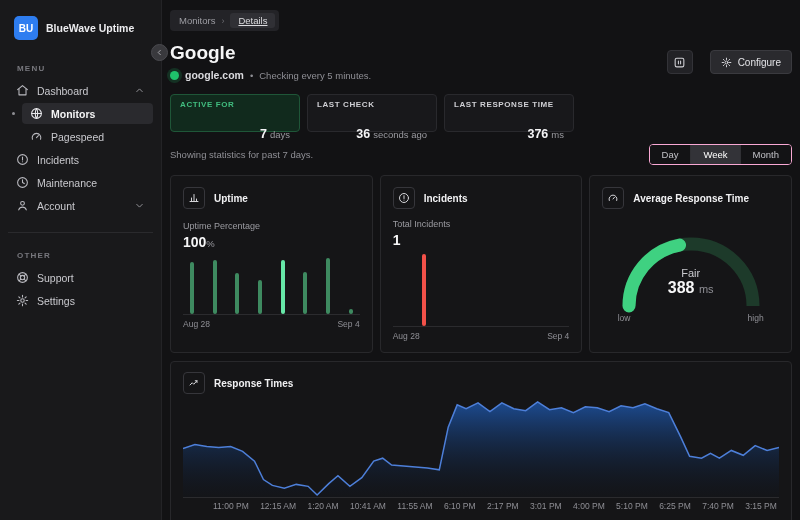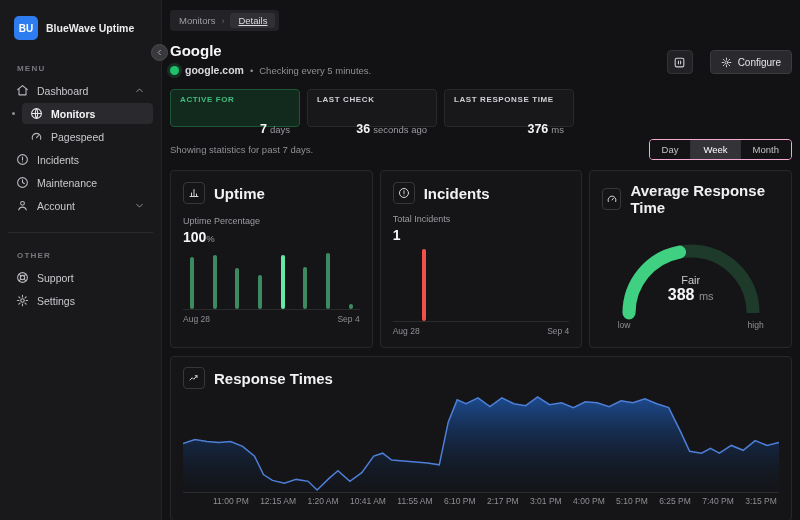--- a/index.html
+++ b/index.html
@@ -38,21 +38,21 @@
 
   
   .main { position:absolute; left:162px; top:0; width:638px; height:100%; padding:10px 8px 0 8px; }
 
   .breadcrumb { display:inline-flex; align-items:center; gap:6px; background:#232327; border-radius:4px;
     padding:3px 4px 3px 9px; font-size:9.5px; color:#9d9da3; }
   .crumb-current { background:#303035; color:#dcdcdf; border-radius:3px; padding:2px 8px;text-decoration:underline; }
   .crumb-sep { color:#6b6b71; font-size:9px; }
 
   .header-row { display:flex; align-items:flex-start; margin-top:11px; }
-  .page-title { font-size:15px; font-weight:bold; color:#f6f6f7; }
+  .page-title { font-size:19px; font-weight:bold; color:#f6f6f7; }
   .sub-row { display:flex; align-items:center; gap:6px; margin-top:5px; }
   .status-dot { width:9px; height:9px; border-radius:50%; background:#1fc16b; box-shadow:0 0 0 3px rgba(31,193,107,.18); }
   .host { font-size:10.5px; font-weight:bold; color:#dadade; }
   .check-note { font-size:9.5px; color:#8f8f95; }
   .hdr-actions { margin-left:auto; display:flex; gap:17px; margin-top:8px; }
   .icon-btn { width:26px; height:24px; border-radius:4px; background:#222226; border:1px solid #333338;
     color:#cfcfd4; display:flex; align-items:center; justify-content:center; cursor:pointer; }
   .configure-btn { height:24px; display:flex; align-items:center; gap:6px; border-radius:4px;
     background:#2a2a2e; border:1px solid #3a3a3f; color:#e3e3e7; font-size:10px; padding:0 10px; cursor:pointer; }
 
@@ -69,21 +69,21 @@
   .toggle { margin-left:auto; display:flex; border:1px solid #f9a8d4; border-radius:4px; overflow:hidden; }
   .toggle-opt { font-size:9.5px; color:#c2c2c7; background:#131315; padding:4px 12px; cursor:pointer; border-right:1px solid #303034; }
   .toggle-opt:last-child { border-right:none; }
   .toggle-opt.selected { background:#333338; color:#ffffff; }
 
   .cards-row { display:flex; gap:7px; margin-top:10px; }
   .card { flex:1 1 0; height:178px; background:#151517; border:1px solid #28282b; border-radius:4px; padding:11px 12px; position:relative; }
   .card-head { display:flex; align-items:center; gap:9px; }
   .card-icon { width:22px; height:22px; border-radius:4px; border:1px solid #36363b; color:#d4d4d8;
     display:flex; align-items:center; justify-content:center; }
-  .card-title { font-size:15px; font-weight:bold; color:#f1f1f3; }
+  .card-title { font-size:10px; font-weight:bold; color:#f1f1f3; }
 
   .metrics-row { display:flex; justify-content:space-between; margin-top:12px; }
   .metric-label { font-size:9px; color:#9b9ba1; }
   .metric-value { font-size:14px; font-weight:bold; color:#f6f6f7; margin-top:3px; }
   .metric-unit { font-size:9.5px; font-weight:normal; color:#9a9aa0; }
   .hover-label { font-size:8.5px; color:#8f8f95; margin-top:2px; }
 
   .bars-chart { display:flex; align-items:flex-end; justify-content:space-between; height:60px; padding:0 7px; margin-top:4px; }
   .bars-chart.tall { height:95px; margin-top:14px; }
   .bar { width:4px; border-radius:2px; }

